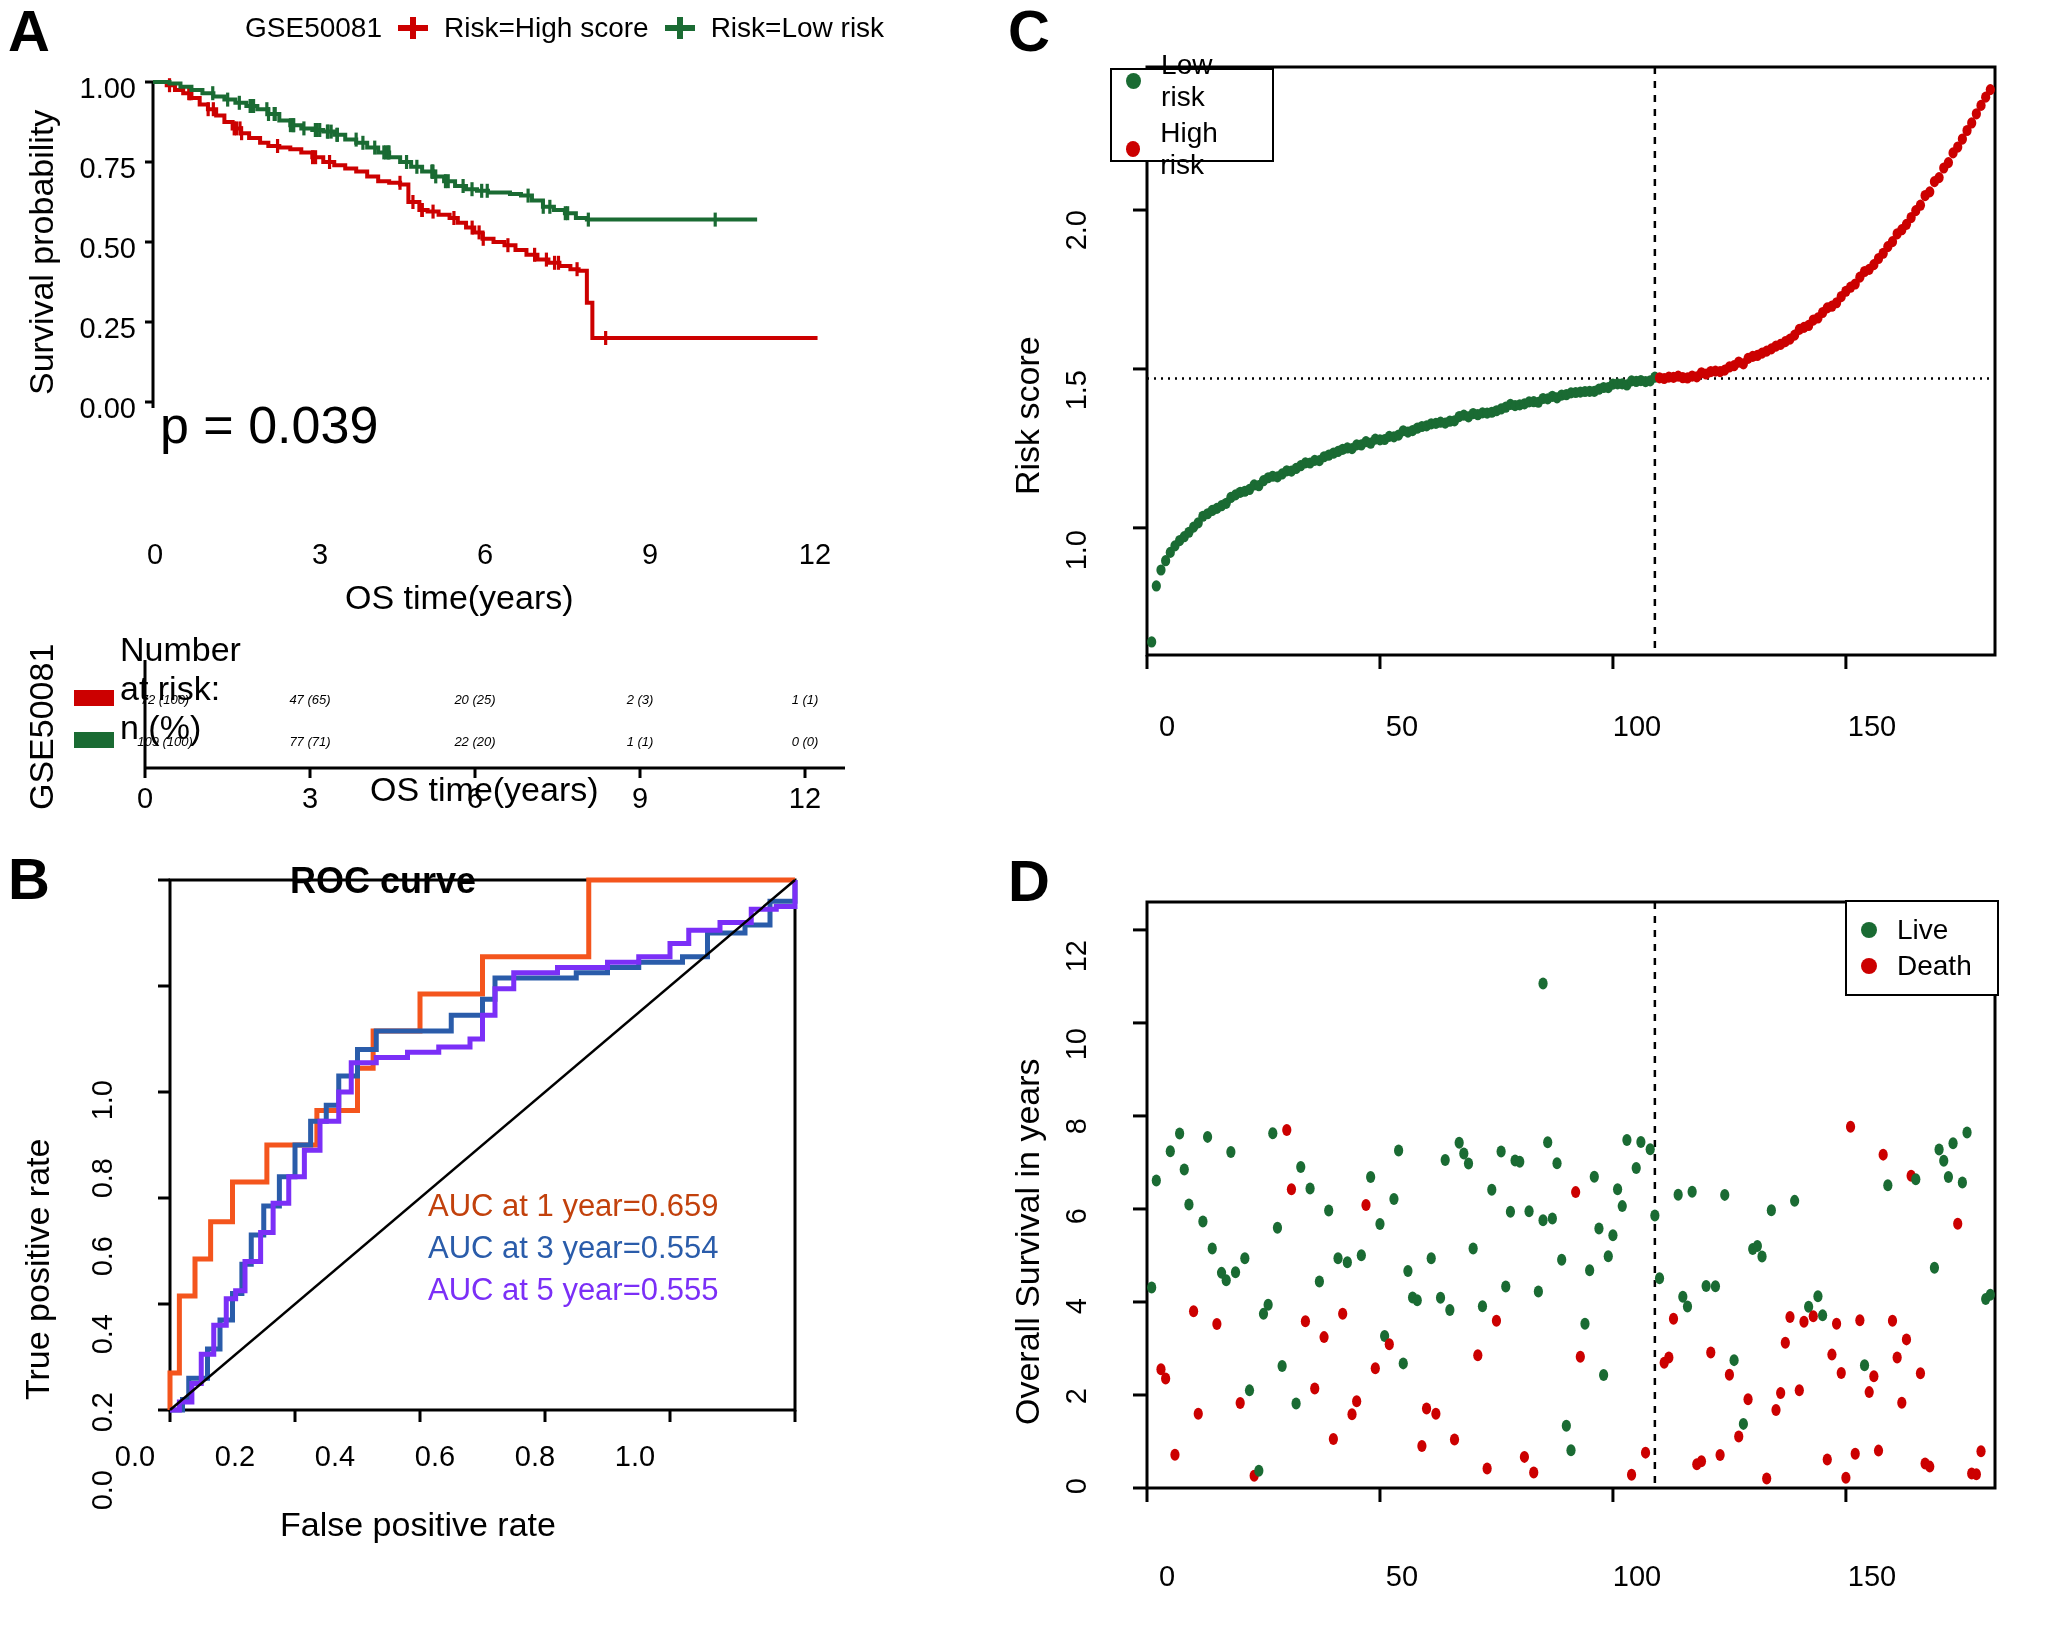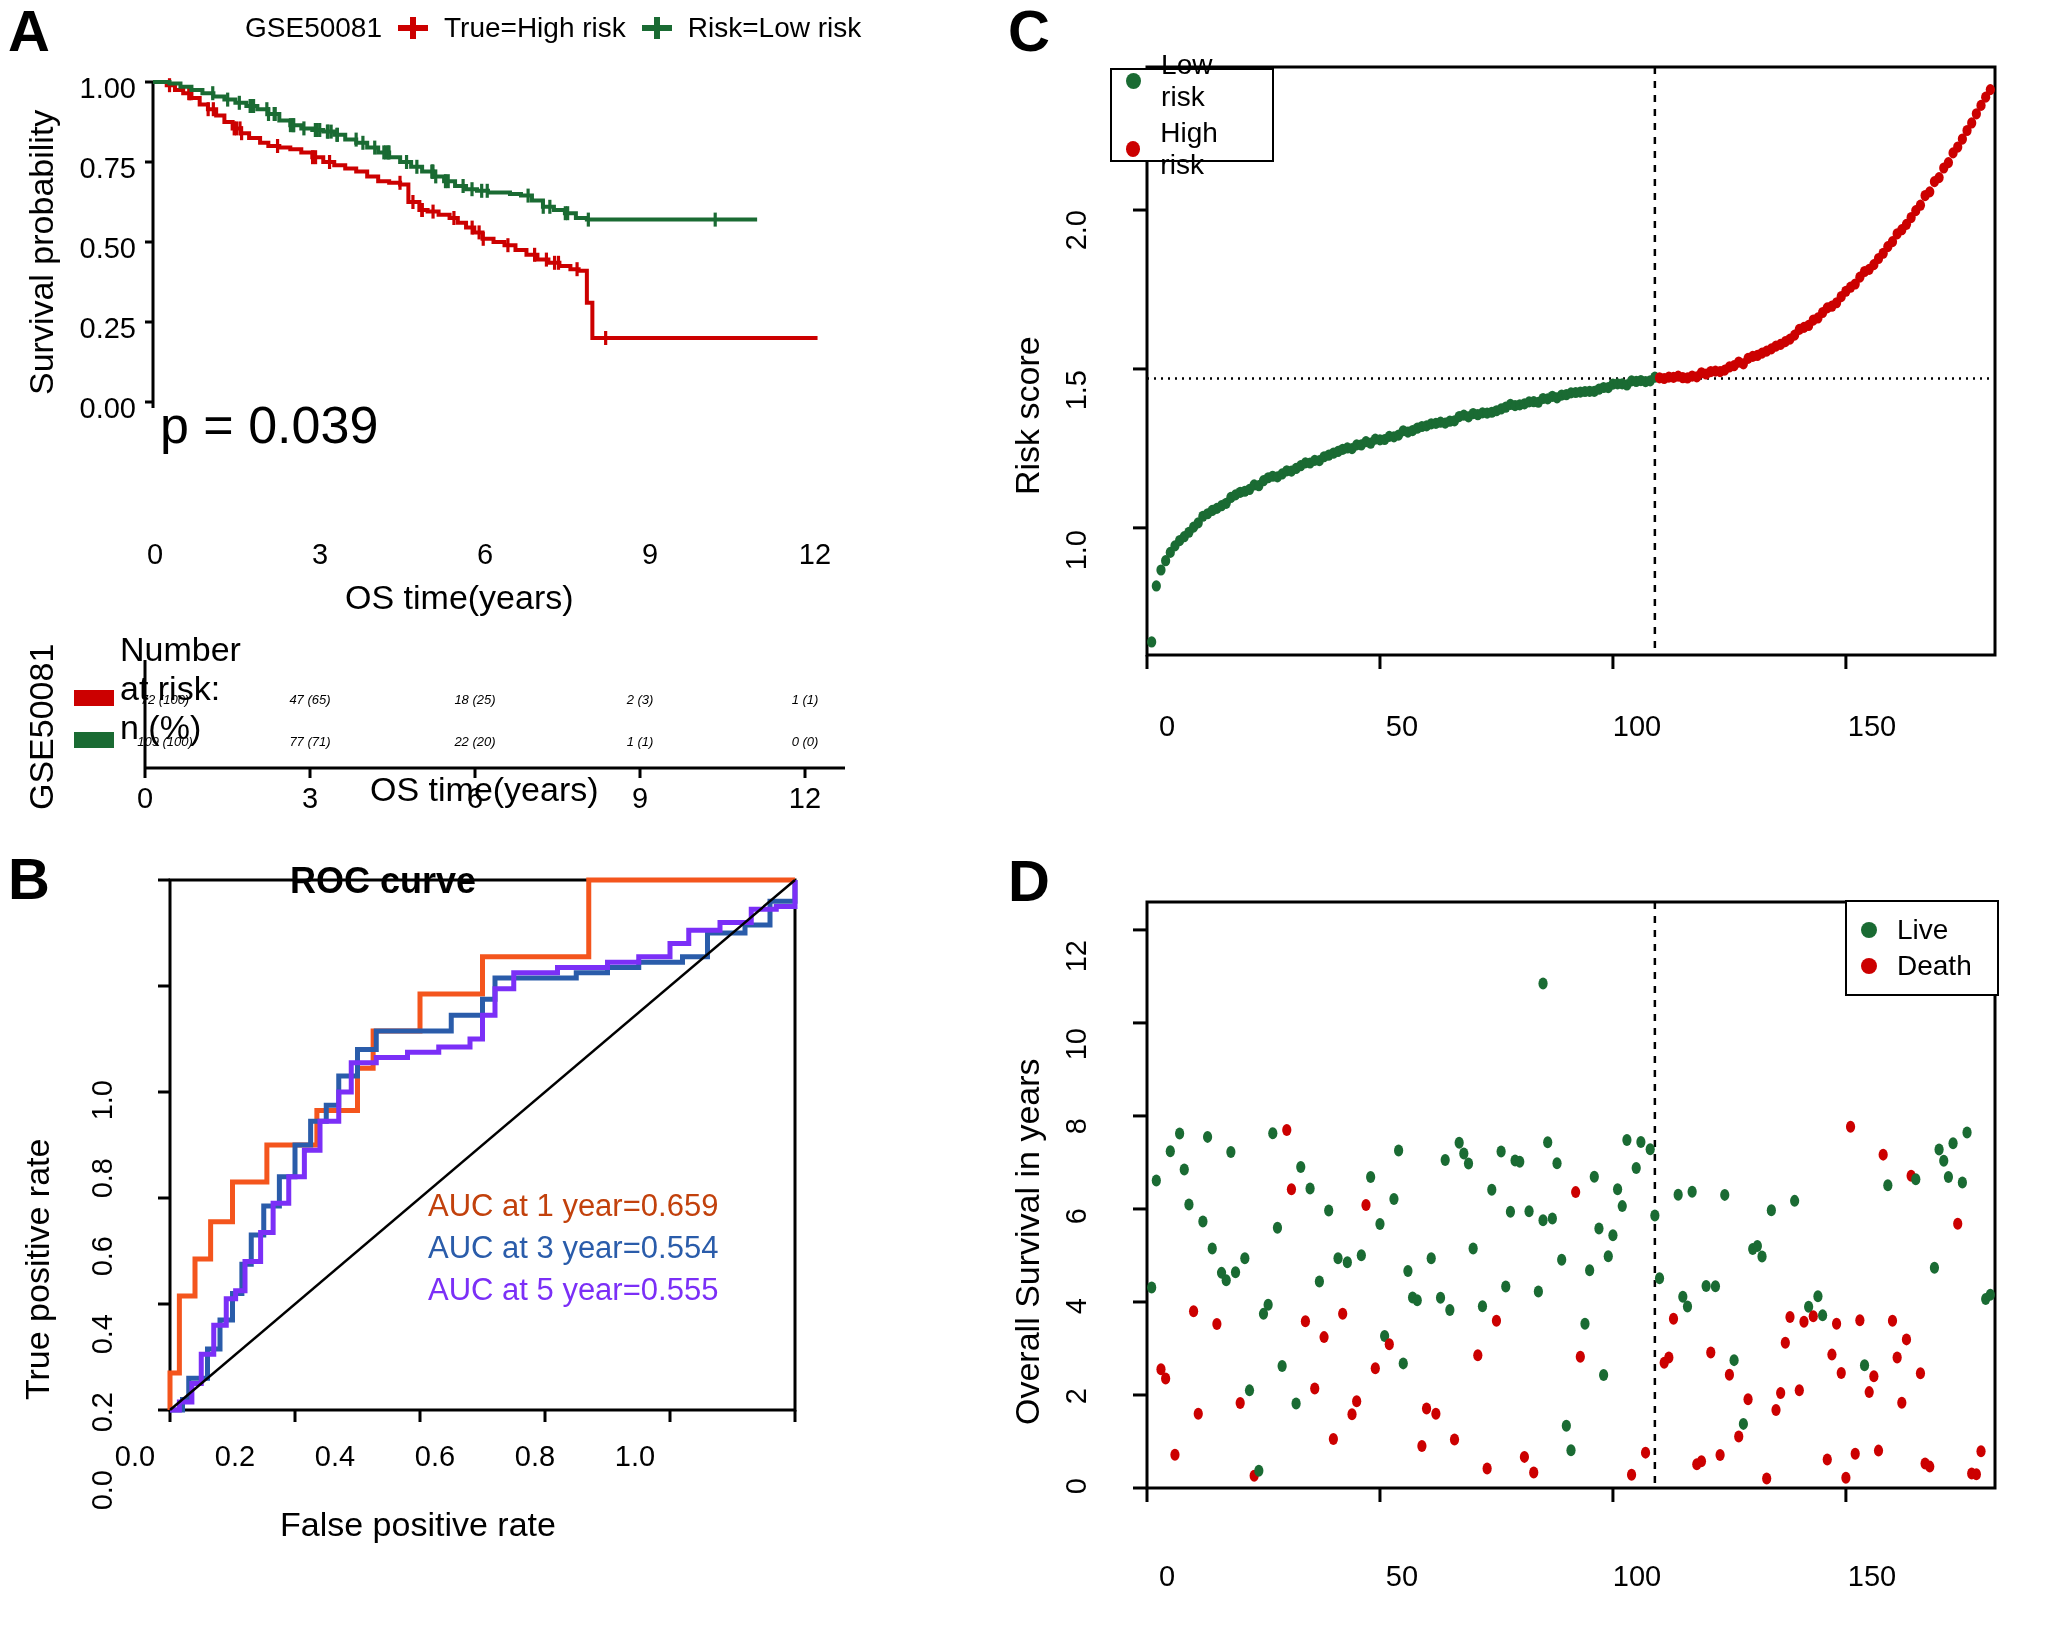--- a/index.html
+++ b/index.html
@@ -24,21 +24,21 @@
   <div class="plabel" style="position:absolute;left:8px;top:2px;">A</div>
 
   <div style="position:absolute;left:245px;top:12px;display:flex;align-items:center;gap:14px;">
     <span class="ktext">GSE50081</span>
     <span style="display:inline-block;width:34px;height:26px;position:relative;">
       <svg width="34" height="26" viewBox="0 0 34 26">
           <line x1="2" y1="13" x2="32" y2="13" stroke="#cc0000" stroke-width="6"></line>
           <line x1="17" y1="2" x2="17" y2="24" stroke="#cc0000" stroke-width="6"></line>
         </svg>
     </span>
-    <span class="ktext">True=High risk</span>
+    <span class="ktext">Risk=High score</span>
     <span style="display:inline-block;width:34px;height:26px;">
       <svg width="34" height="26" viewBox="0 0 34 26">
           <line x1="2" y1="13" x2="32" y2="13" stroke="#1a6b33" stroke-width="6"></line>
           <line x1="17" y1="2" x2="17" y2="24" stroke="#1a6b33" stroke-width="6"></line>
         </svg>
     </span>
     <span class="ktext">Risk=Low risk</span>
   </div>
 
   <div class="axis-title-lg vert" style="position:absolute;left:22px;top:95px;height:300px;">Survival probability</div>
@@ -162,21 +162,21 @@
       <line x1="342" y1="108" x2="342" y2="118" stroke="#000" stroke-width="3"></line>
       <line x1="507" y1="108" x2="507" y2="118" stroke="#000" stroke-width="3"></line>
       <line x1="672" y1="108" x2="672" y2="118" stroke="#000" stroke-width="3"></line>
     </svg>
 
     <span class="swatch" style="position:absolute;left:74px;top:690px;background:#cc0000;"></span>
     <span class="swatch" style="position:absolute;left:74px;top:732px;background:#1a6b33;"></span>
 
     <div class="risknum" style="position:absolute;left:125px;top:692px;width:80px;text-align:center;">72 (100)</div>
     <div class="risknum" style="position:absolute;left:270px;top:692px;width:80px;text-align:center;">47 (65)</div>
-    <div class="risknum" style="position:absolute;left:435px;top:692px;width:80px;text-align:center;">18 (25)</div>
+    <div class="risknum" style="position:absolute;left:435px;top:692px;width:80px;text-align:center;">20 (25)</div>
     <div class="risknum" style="position:absolute;left:600px;top:692px;width:80px;text-align:center;">2 (3)</div>
     <div class="risknum" style="position:absolute;left:765px;top:692px;width:80px;text-align:center;">1 (1)</div>
 
     <div class="risknum" style="position:absolute;left:125px;top:734px;width:80px;text-align:center;">109 (100)</div>
     <div class="risknum" style="position:absolute;left:270px;top:734px;width:80px;text-align:center;">77 (71)</div>
     <div class="risknum" style="position:absolute;left:435px;top:734px;width:80px;text-align:center;">22 (20)</div>
     <div class="risknum" style="position:absolute;left:600px;top:734px;width:80px;text-align:center;">1 (1)</div>
     <div class="risknum" style="position:absolute;left:765px;top:734px;width:80px;text-align:center;">0 (0)</div>
 
     <div class="tick" style="position:absolute;left:125px;top:782px;width:40px;text-align:center;">0</div>

